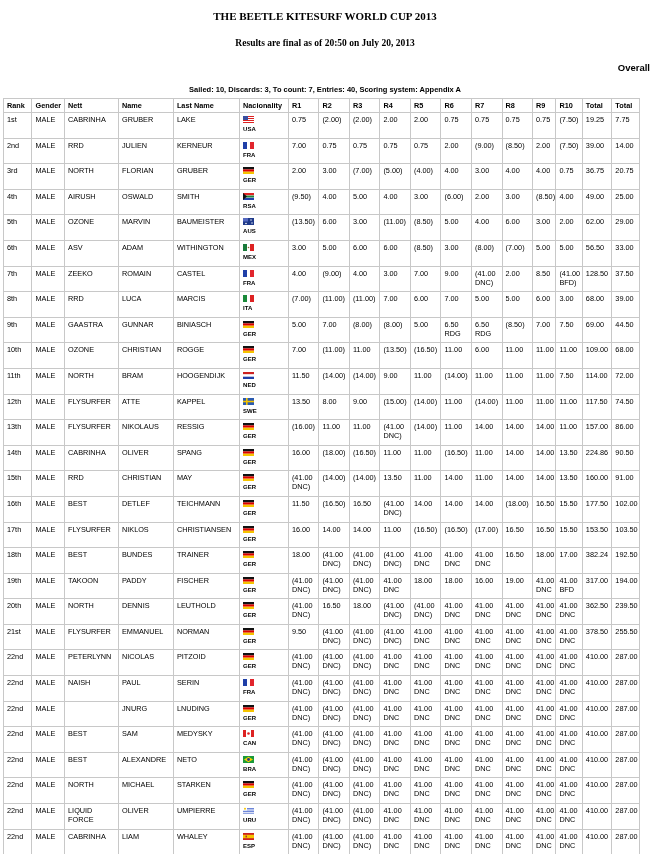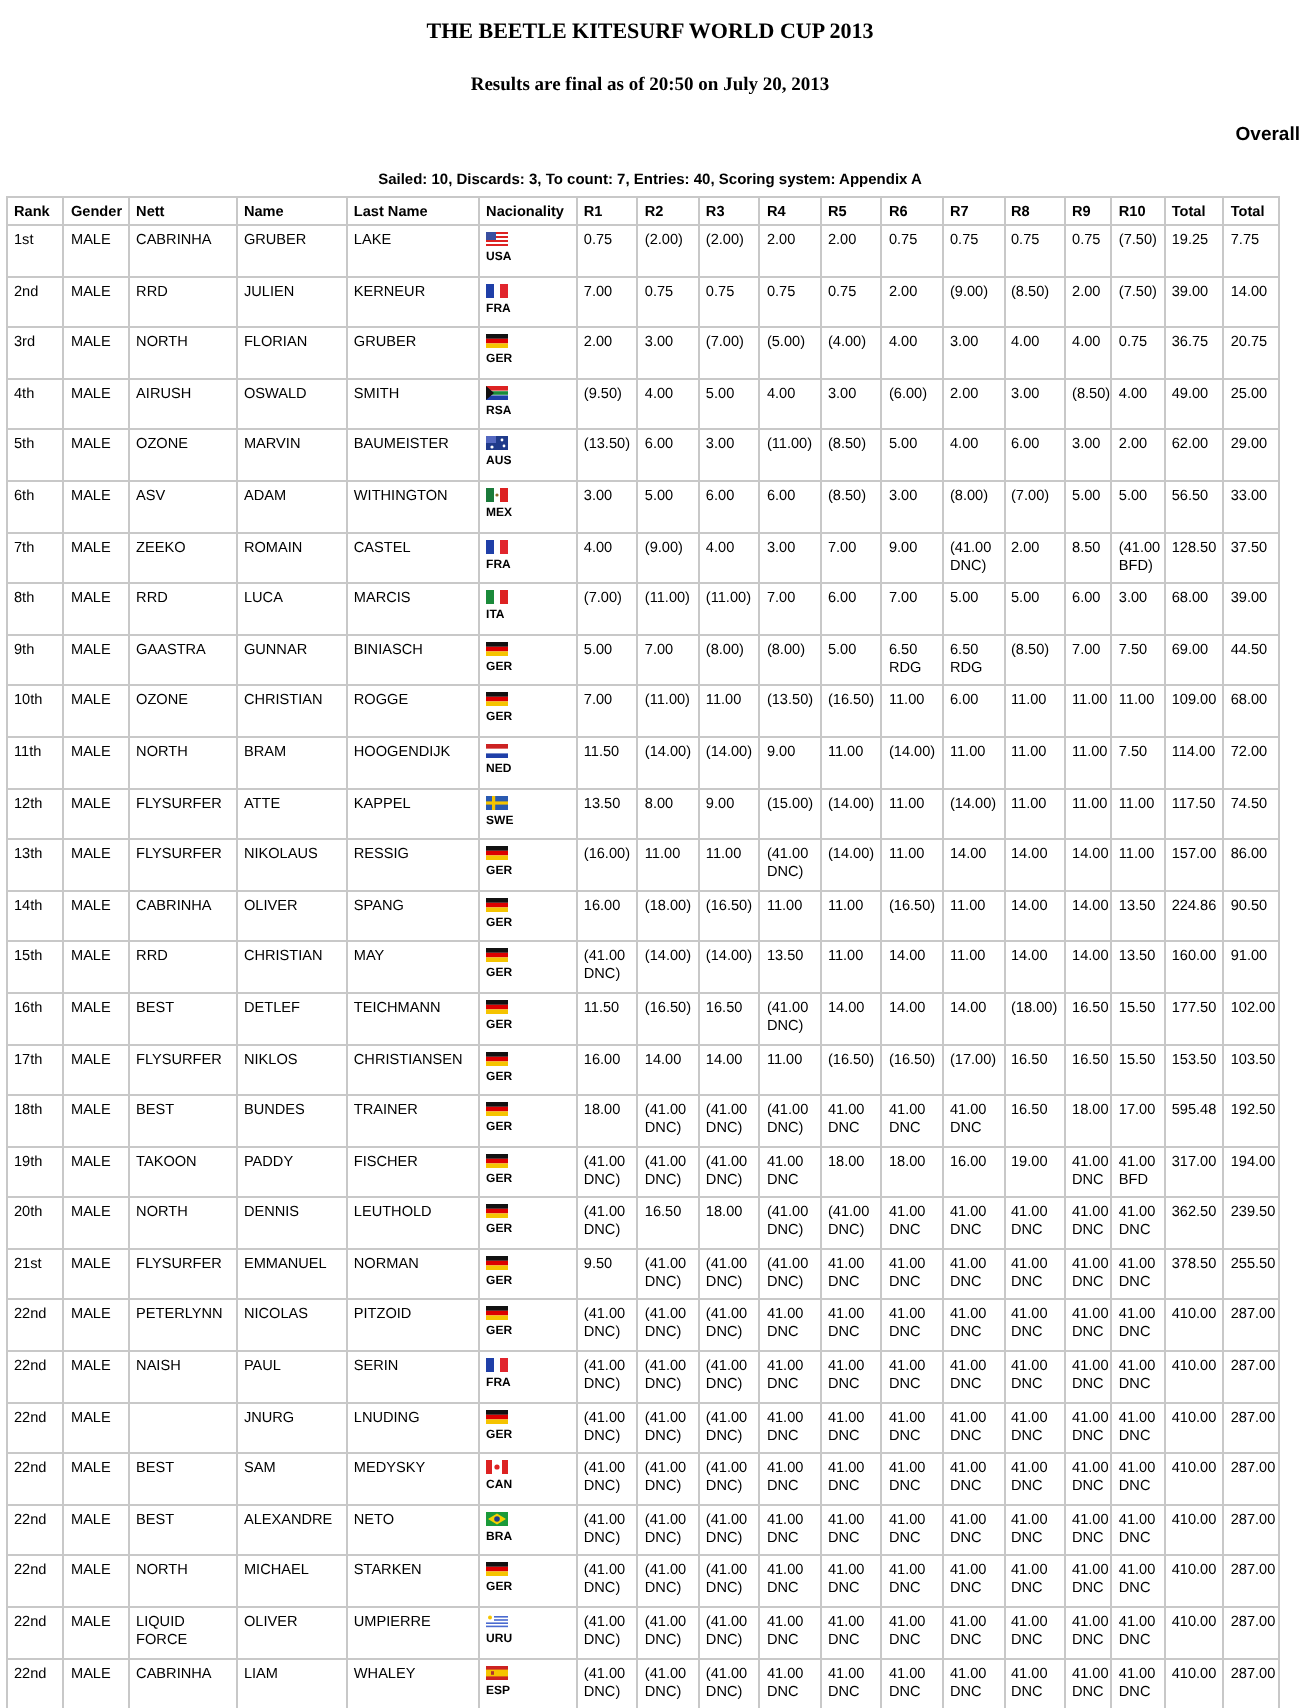--- a/index.html
+++ b/index.html
@@ -1174,21 +1174,21 @@
           <td>
             <span class="cellv">16.50</span>
           </td>
           <td>
             <span class="cellv">18.00</span>
           </td>
           <td>
             <span class="cellv">17.00</span>
           </td>
           <td>
-            <span class="cellv">595.48</span>
+            <span class="cellv">382.24</span>
           </td>
           <td>
             <span class="cellv">192.50</span>
           </td>
         </tr>
         <tr>
           <td>
             <span class="cellv">19th</span>
           </td>
           <td>

